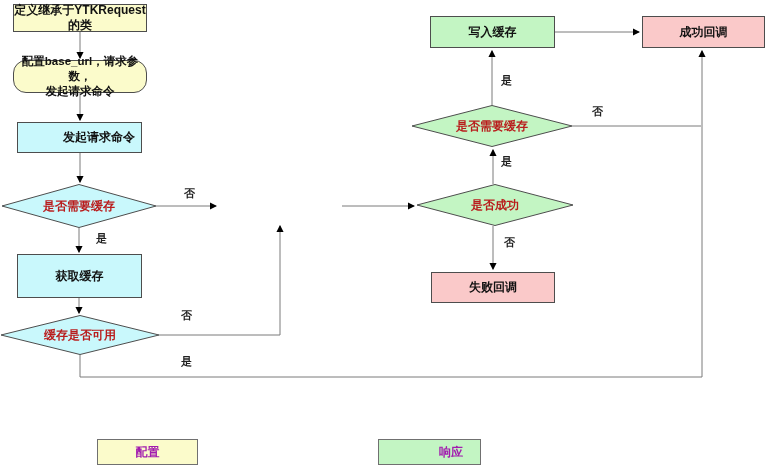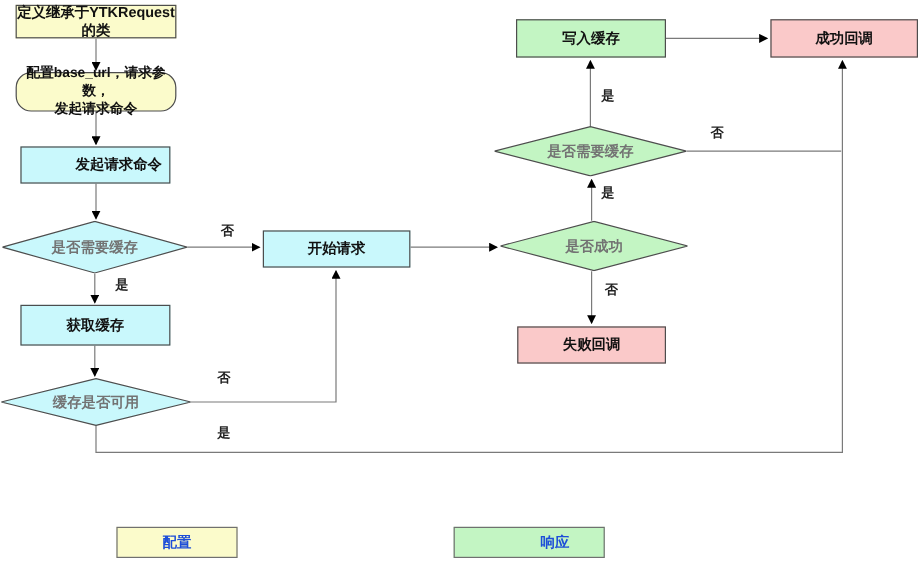--- a/index.html
+++ b/index.html
@@ -15,29 +15,29 @@
   }
   .yellow{background:#FBFBCB;}
   .cyan{background:#C9F8FC;}
   .green{background:#C3F5C3;}
   .pink{background:#FAC9C9;}
   .diamond{position:absolute;}
   .diamond svg{position:absolute;left:0;top:0;display:block;}
   .diamond .dlabel{
     position:absolute;left:0;top:0;width:100%;height:100%;
     display:flex;align-items:center;justify-content:center;
-    font-size:12px;font-weight:600;color:#737373;
+    font-size:12px;font-weight:600;color:#b91c1c;
   }
   .branch{
     position:absolute;font-size:11px;font-weight:600;color:#222;line-height:12px;
   }
   .legend-box{
     position:absolute;box-sizing:border-box;border:1px solid #707070;
     display:flex;align-items:center;justify-content:center;
-    font-size:12px;font-weight:600;color:#1d4ed8;height:26px;top:439px;font-family:Liberation Mono, monospace;
+    font-size:12px;font-weight:600;color:#a21caf;height:26px;top:439px;font-family:Liberation Mono, monospace;
   }
   .cfg-lines{display:flex;flex-direction:column;align-items:center;font-size:11.5px;}
 </style>
 </head>
 <body>
 
 <div class="canvas">
 
   <svg class="edges" viewBox="0 0 766 468" xmlns="http://www.w3.org/2000/svg">
     <defs>
@@ -71,27 +71,24 @@
     <span class="cfg-lines">
       <span>配置base_url，请求参数，</span>
       <span>发起请求命令</span>
     </span>
   </div>
 
   <div class="node cyan" style="left:17px;top:122px;width:125px;height:31px;padding-left:39px;">
     <span>发起请求命令</span>
   </div>
 
-  <div class="node cyan" style="left:17px;top:254px;width:125px;height:34px;">
+  <div class="node cyan" style="left:17px;top:254px;width:125px;height:44px;">
     <span>获取缓存</span>
   </div>
 
-  <div class="node cyan" style="left:219px;top:192px;width:123px;height:31px;">
-    <span>开始请求</span>
-  </div>
 
   <div class="node green" style="left:430px;top:16px;width:125px;height:32px;">
     <span>写入缓存</span>
   </div>
 
   <div class="node pink" style="left:642px;top:16px;width:123px;height:32px;">
     <span>成功回调</span>
   </div>
 
   <div class="node pink" style="left:431px;top:272px;width:124px;height:31px;">
@@ -131,17 +128,17 @@
   <span class="branch" style="left:181px;top:309px;">否</span>
   <span class="branch" style="left:181px;top:355px;">是</span>
   <span class="branch" style="left:501px;top:155px;">是</span>
   <span class="branch" style="left:504px;top:236px;">否</span>
   <span class="branch" style="left:501px;top:74px;">是</span>
   <span class="branch" style="left:592px;top:105px;">否</span>
 
   <div class="legend-box yellow" style="left:97px;width:101px;">
     <span>配置</span>
   </div>
-  <div class="legend-box green" style="left:378px;width:126px;padding-left:43px;">
+  <div class="legend-box green" style="left:378px;width:103px;padding-left:43px;">
     <span>响应</span>
   </div>
 
 </div>
 
 </body></html>

